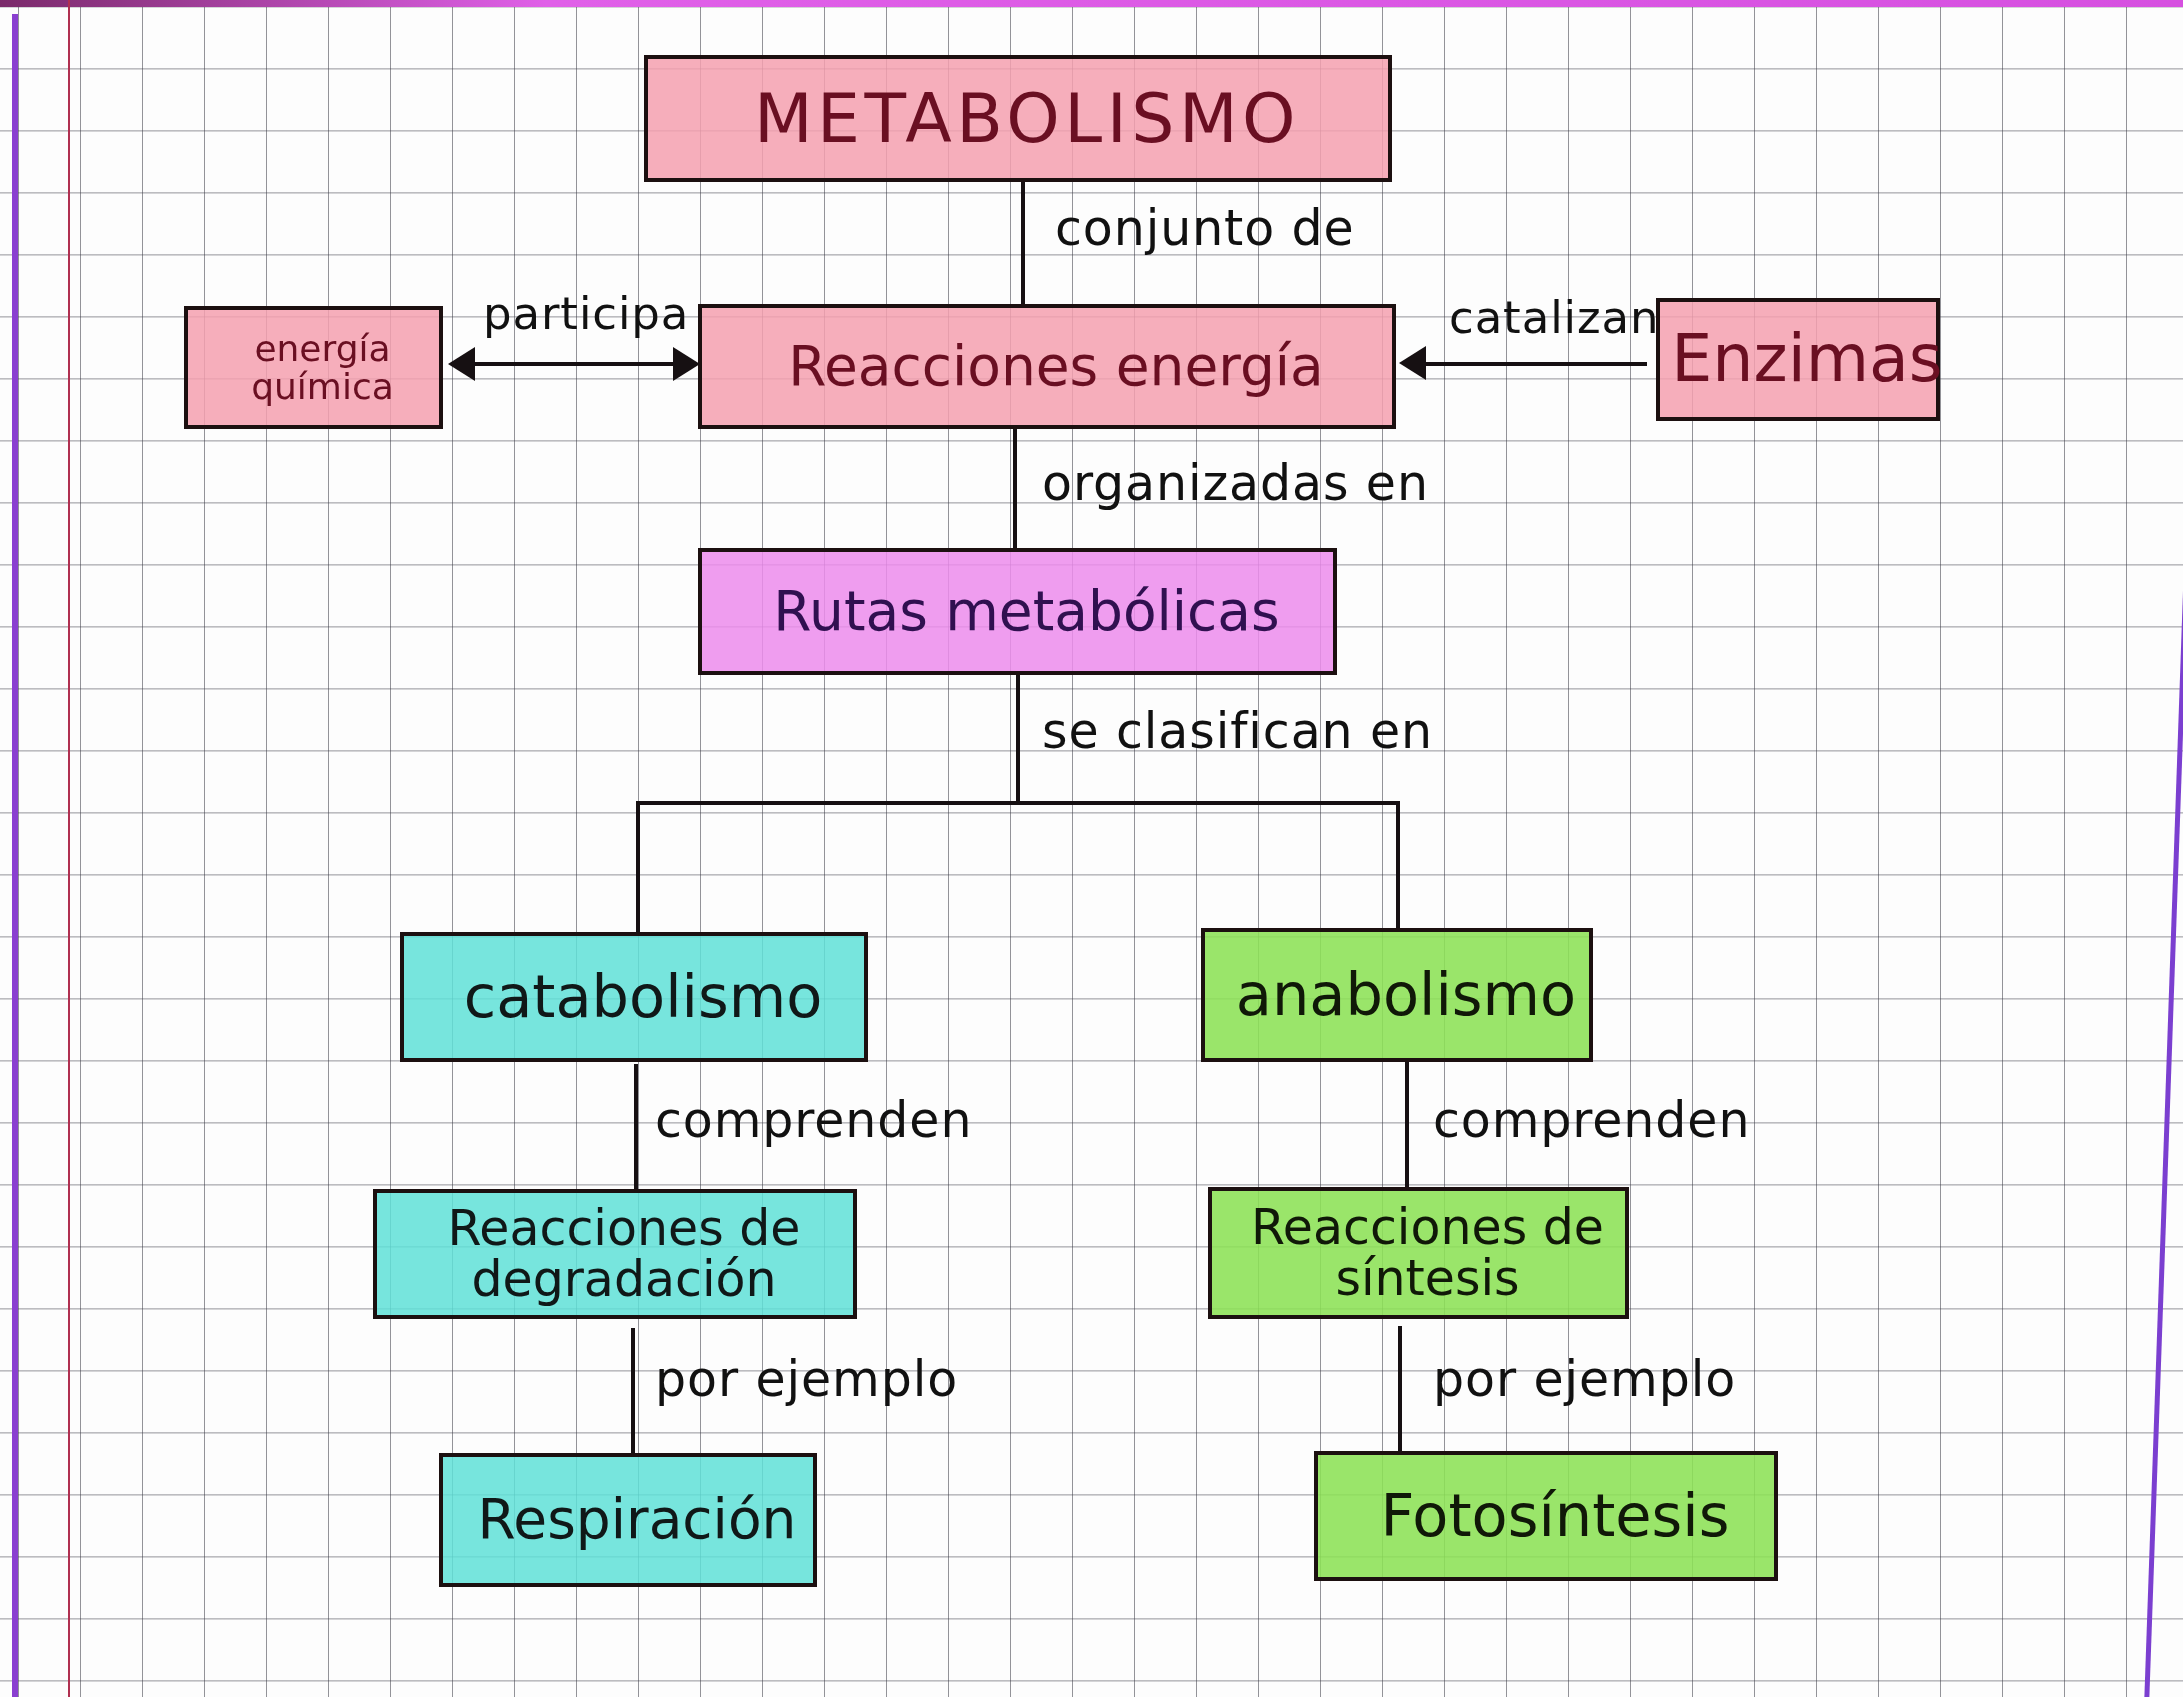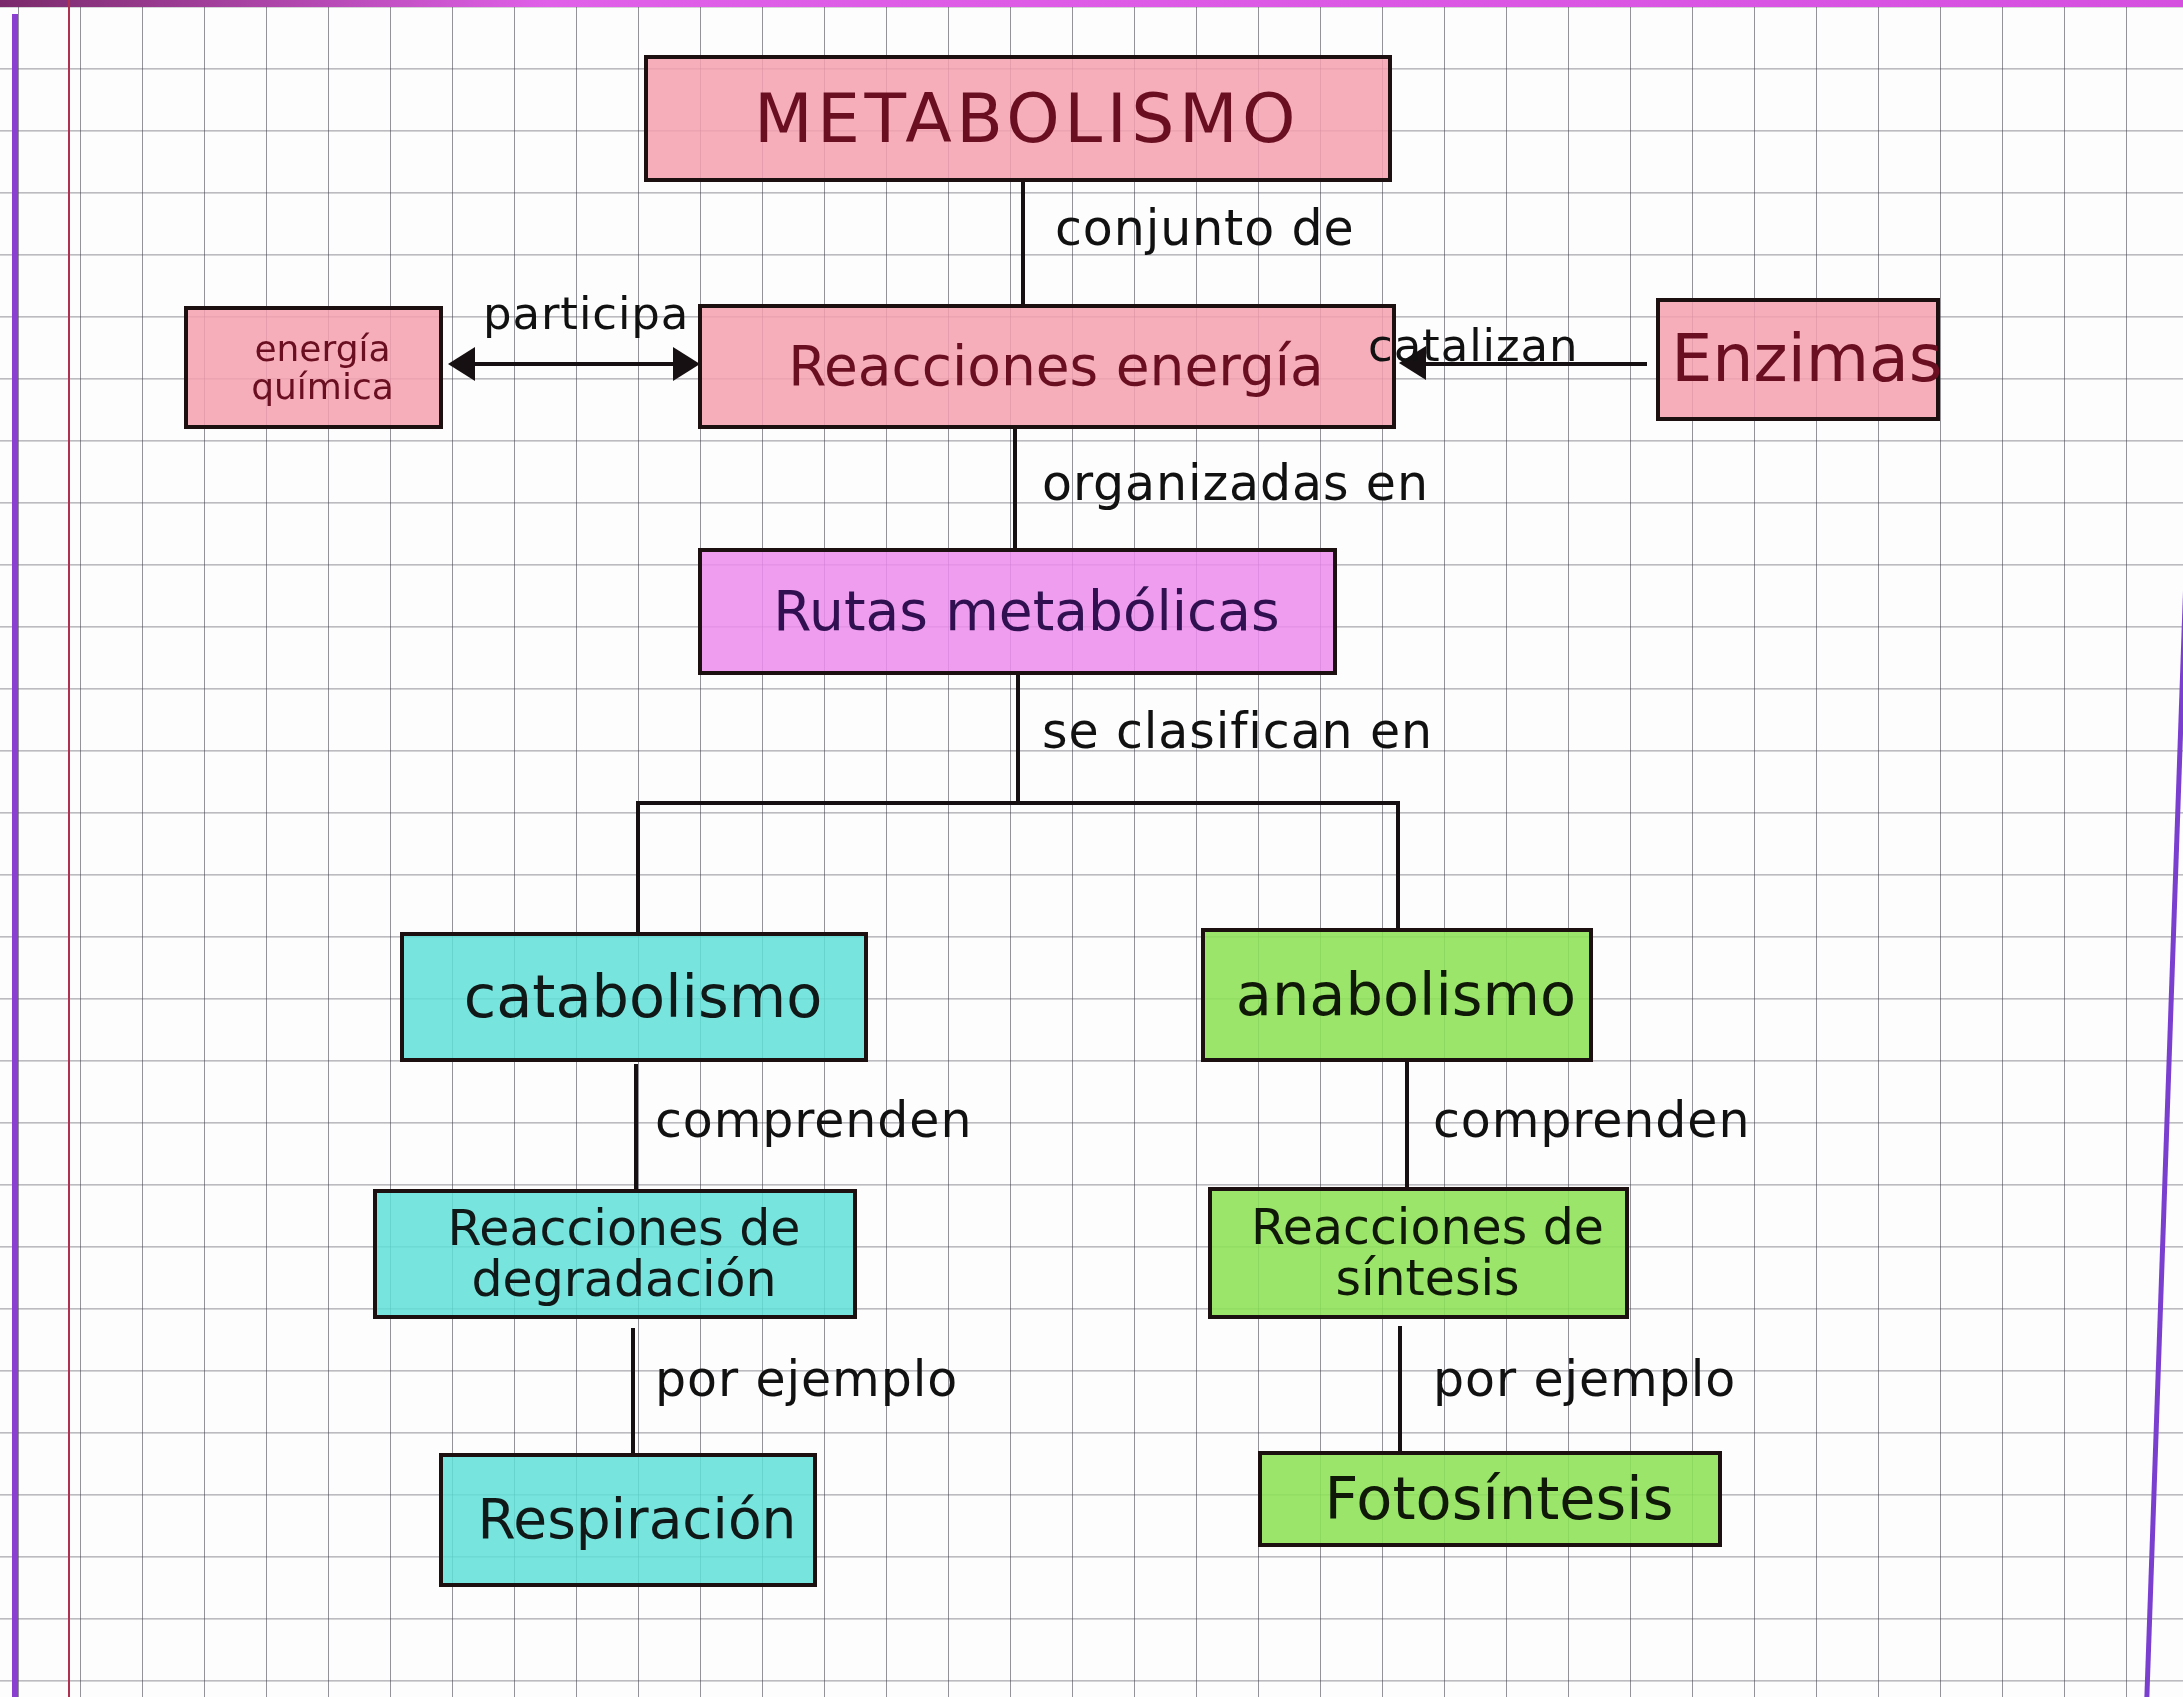--- a/index.html
+++ b/index.html
@@ -95,21 +95,21 @@
   <div class="arrowhead arrow-left" style="left:448px; top:347px;"></div>
   <div class="arrowhead arrow-right" style="left:673px; top:347px;"></div>
   <div class="link-label" style="left:475px; top:287px; font-size:45px;margin-left:8px;">participa</div>
 
   <div class="node pink" style="left:1656px; top:298px; width:284px; height:123px; font-size:65px;">
     <span>Enzimas</span>
   </div>
 
   <div class="hline" style="left:1415px; top:362px; width:232px;"></div>
   <div class="arrowhead arrow-left" style="left:1399px; top:346px;"></div>
-  <div class="link-label" style="left:1368px; top:291px; font-size:45px;margin-top:28px;">catalizan</div>
+  <div class="link-label" style="left:1449px; top:291px; font-size:45px;">catalizan</div>
 
   <div class="vline" style="left:1013px; top:429px; height:121px;"></div>
   <div class="link-label" style="left:1042px; top:455px;">organizadas en</div>
 
   <div class="node violet" style="left:698px; top:548px; width:639px; height:127px; font-size:55px;">
     <span>Rutas metabólicas</span>
   </div>
 
   <div class="vline" style="left:1016px; top:675px; height:127px;"></div>
   <div class="link-label" style="left:1042px; top:703px;">se clasifican en</div>
@@ -144,17 +144,17 @@
   <div class="vline" style="left:631px; top:1328px; height:125px;"></div>
   <div class="link-label" style="left:655px; top:1351px;">por ejemplo</div>
 
   <div class="vline" style="left:1398px; top:1326px; height:125px;"></div>
   <div class="link-label" style="left:1433px; top:1351px;">por ejemplo</div>
 
   <div class="node cyan" style="left:439px; top:1453px; width:378px; height:134px; font-size:55px;">
     <span>Respiración</span>
   </div>
 
-  <div class="node green" style="left:1258px; top:1451px; width:464px; height:96px; font-size:59px;">
+  <div class="node green" style="left:1314px; top:1451px; width:464px; height:130px; font-size:59px;">
     <span>Fotosíntesis</span>
   </div>
 </div>
 
 
 </body></html>

